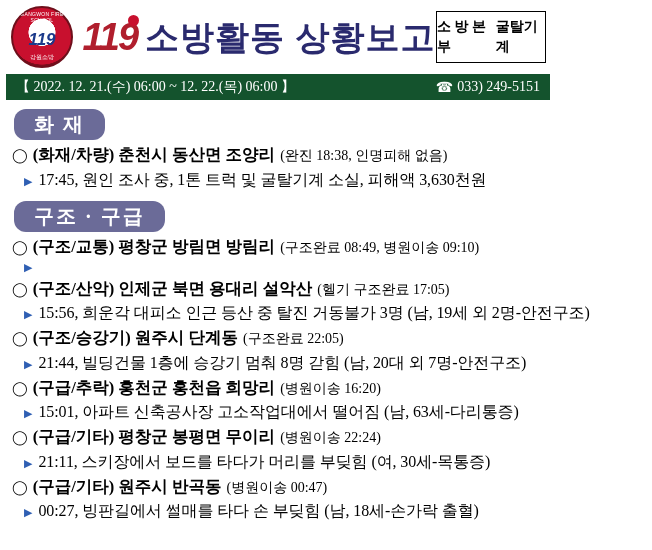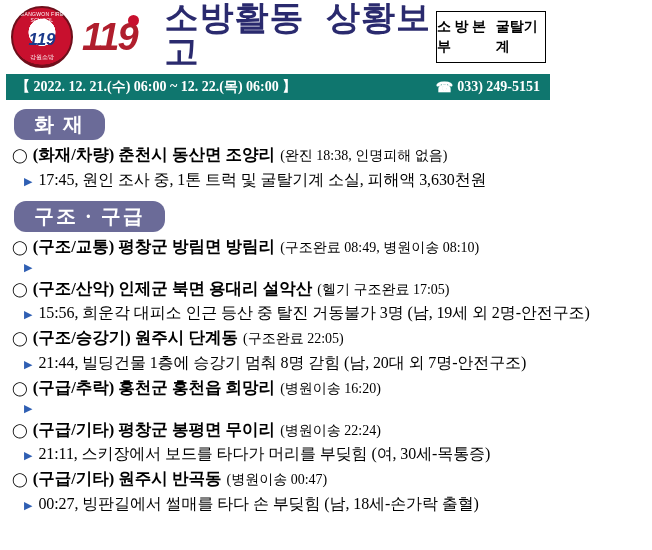--- a/index.html
+++ b/index.html
@@ -102,56 +102,55 @@
   .title-119 .dot {
     position: absolute;
     top: -3px;
     right: -2px;
     width: 11px;
     height: 11px;
     background: #c8102e;
     border-radius: 50%;
   }
   .title-main {
-    font-family: Liberation Mono, monospace;
+    font-family: Liberation Sans, sans-serif;
     font-weight: bold;
     font-size: 34px;
     color: #2a2a6e;
     letter-spacing: 1px;
     line-height: 1;
-    margin-left: 20px;
   }
   .hq-box {
     flex: 0 0 110px;
     border: 1px solid #000000;
     height: 52px;
     box-sizing: border-box;
     display: flex;
     flex-direction: row;
     align-items: center;
     justify-content: center;
     font-size: 14px;
     line-height: 1.45;
     font-weight: bold;
     margin-right: 4px;
   }
 
   
   .datebar {
     margin: 2px 6px 0 6px;
     height: 26px;
-    background: #0f766e;
+    background: #14532d;
     color: #ffffff;
     display: flex;
     align-items: center;
     justify-content: space-between;
     padding: 0 10px;
     box-sizing: border-box;
     font-size: 14px;
-    font-weight: bold;
+    font-weight: normal;
   }
   .datebar .phone {
     display: flex;
     align-items: center;
     gap: 4px;
   }
 
   
   .section {
     margin: 9px 0 2px 14px;
@@ -266,21 +265,21 @@
 
   <div class="section">
     <span class="section-label">구조 · 구급</span>
   </div>
   <div class="items">
 
     <div class="item">
       <div class="line-main">
         <span class="bullet-o">◯</span>
         <span class="main-title">(구조/교통) 평창군 방림면 방림리</span>
-        <span class="main-note">(구조완료 08:49, 병원이송 08:10)</span>
+        <span class="main-note">(구조완료 08:49, 병원이송 09:10)</span>
       </div>
       <div class="line-sub">
         <span class="bullet-tri">▶</span>
       </div>
     </div>
 
     <div class="item">
       <div class="line-main">
         <span class="bullet-o">◯</span>
         <span class="main-title">(구조/산악) 인제군 북면 용대리 설악산</span>
@@ -305,20 +304,21 @@
     </div>
 
     <div class="item">
       <div class="line-main">
         <span class="bullet-o">◯</span>
         <span class="main-title">(구급/추락) 홍천군 홍천읍 희망리</span>
         <span class="main-note">(병원이송 16:20)</span>
       </div>
       <div class="line-sub">
         <span class="bullet-tri">▶</span>
+        <span class="sub-text">15:01, 아파트 신축공사장 고소작업대에서 떨어짐 (남, 63세-다리통증)</span>
       </div>
     </div>
 
     <div class="item">
       <div class="line-main">
         <span class="bullet-o">◯</span>
         <span class="main-title">(구급/기타) 평창군 봉평면 무이리</span>
         <span class="main-note">(병원이송 22:24)</span>
       </div>
       <div class="line-sub">

